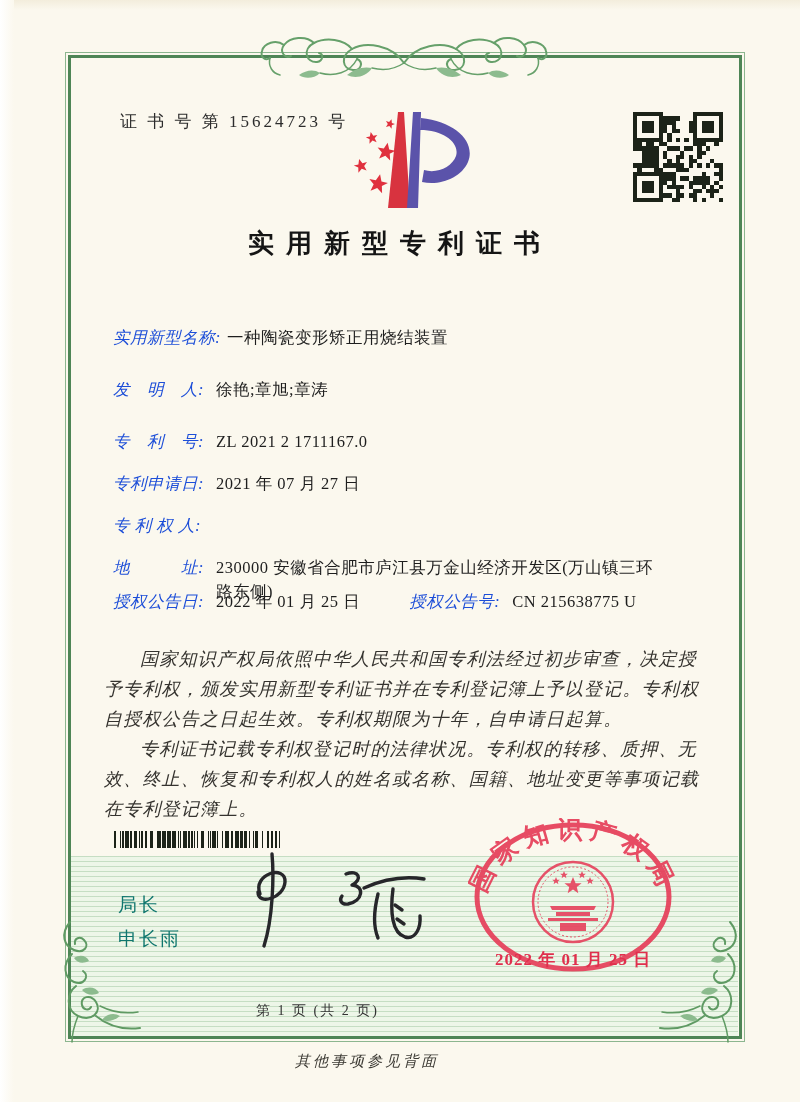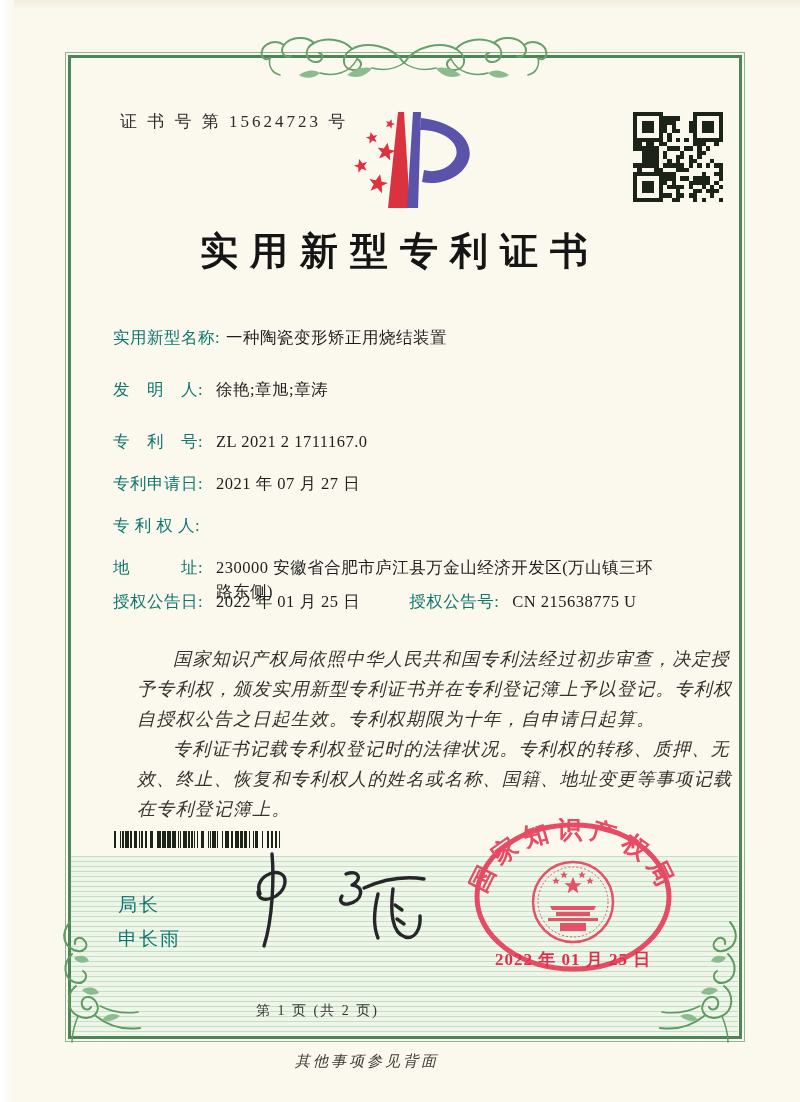--- a/index.html
+++ b/index.html
@@ -47,36 +47,36 @@
   .cert-no{
     position:absolute;left:120px;top:110px;
     font-size:17px;letter-spacing:3px;color:#2c2c2c;
   }
 
   .logo{position:absolute;left:334px;top:108px;}
   .qr{position:absolute;left:633px;top:112px;width:90px;height:90px;}
 
   .title{
     position:absolute;left:0;top:226px;width:800px;text-align:center;
-    font-size:38px;font-weight:600;letter-spacing:12px;color:#151515;
+    font-size:26px;font-weight:600;letter-spacing:12px;color:#151515;
   }
 
   .field-row{
     position:absolute;left:113px;display:flex;align-items:flex-start;
     font-size:16.5px;color:#222;line-height:24px;white-space:nowrap;
   }
-  .field-label{flex:0 0 auto;min-width:97px;letter-spacing:.5px;color:#0f766e;}
+  .field-label{flex:0 0 auto;min-width:97px;letter-spacing:.5px;color:#1d4ed8;font-style:italic;}
   .field-value{margin-left:6px;letter-spacing:.5px;color:#1e1e1e;}
   .field-value.wrap{white-space:normal;width:452px;word-break:break-all;line-height:24px;}
   .second-pair{margin-left:49px;}
 
   .body-text{
     position:absolute;left:104px;top:644px;width:598px;
     font-size:18px;line-height:30px;color:#35332f;
-    font-style:italic;letter-spacing:1.2px;margin-left:33px;
+    font-style:italic;letter-spacing:1.2px;
   }
   .body-text p{margin:0;text-indent:2em;}
 
   .barcode{position:absolute;left:114px;top:831px;}
 
   .signer{
     position:absolute;left:118px;top:888px;z-index:5;
     font-family:"Liberation Sans","DejaVu Sans",sans-serif;
     font-size:19px;color:#0f766e;letter-spacing:2px;line-height:34px;
   }

